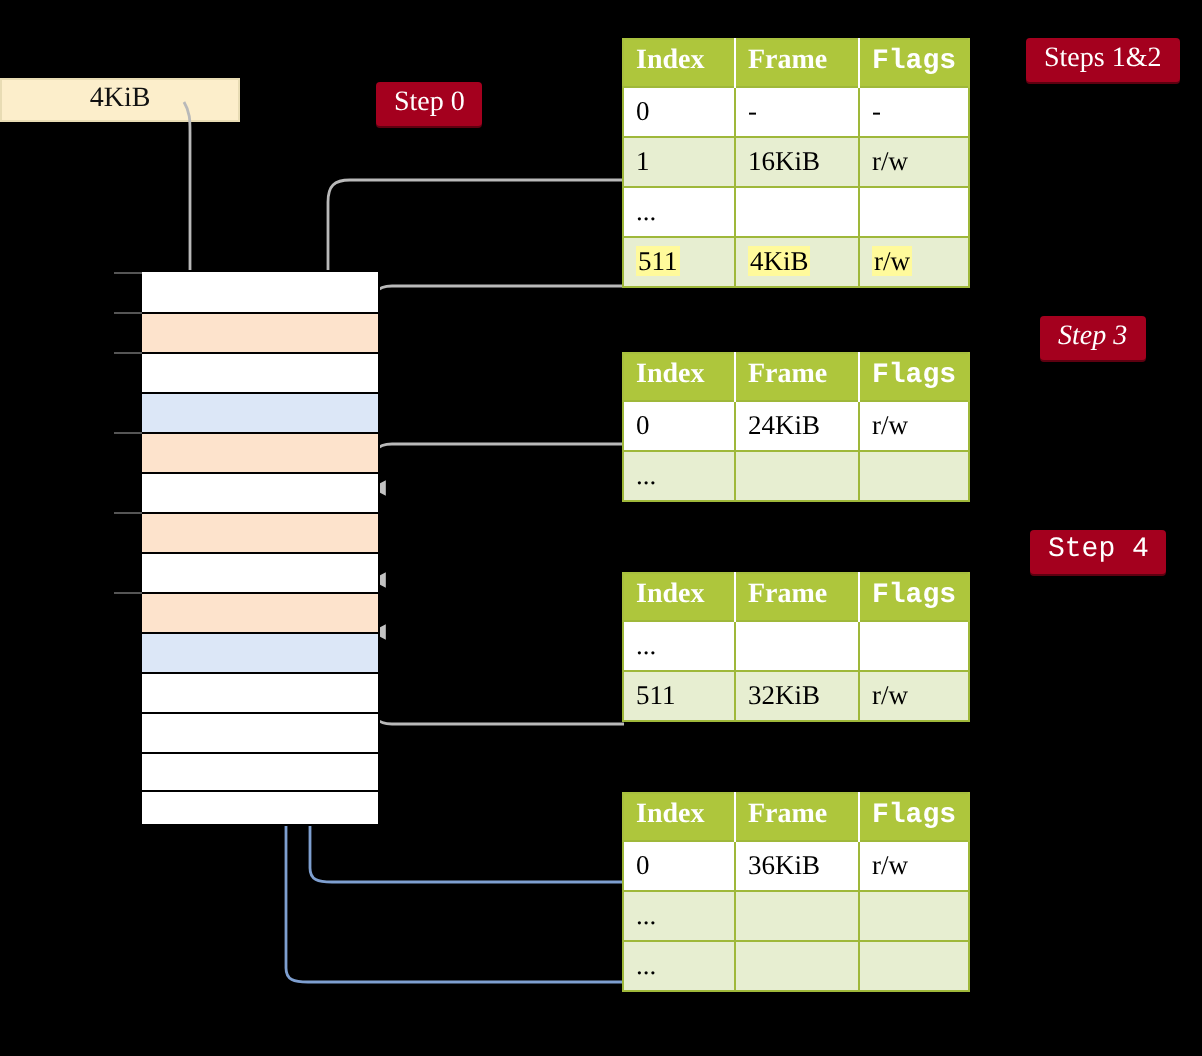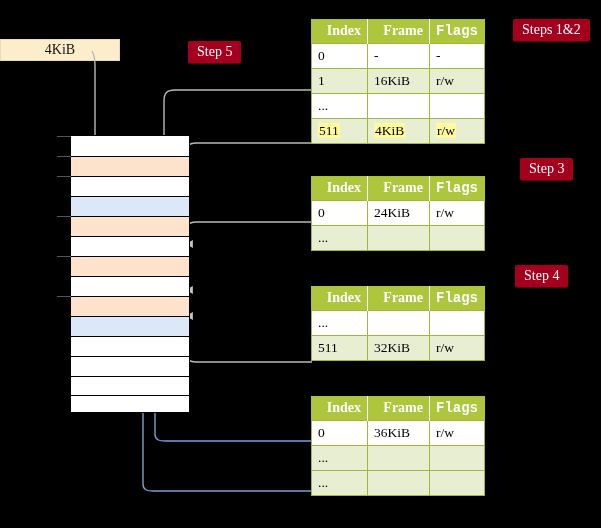--- a/index.html
+++ b/index.html
@@ -44,21 +44,21 @@
     background:#ffffff;
     box-sizing:border-box;
     font-size:13.5px;
     table-layout:fixed;
     border:1px solid #a8c03e;
   }
   .ptable th{
     background:#aec63c;
     color:#ffffff;
     font-weight:bold;
-    text-align:right;
+    text-align:left;
     padding:3px 6px 4px 6px;
     border-right:1px solid #ffffff;
     font-size:14px;
     box-sizing:border-box;
   }
   .ptable th:last-child{border-right:1px solid #aec63c;font-family:Liberation Mono, monospace;}
   .ptable td{
     padding:3px 6px 4px 6px;
     border:1px solid #9fb83a;
     color:#000;
@@ -98,29 +98,29 @@
 </head>
 <body>
 
 <div id="stage">
 
   <div class="src-box" style="left:0px;top:39px;width:120px;height:22px;">
     <span>4KiB</span>
   </div>
 
   <div class="badge" style="left:188px;top:41px;">
-    <span>Step 5</span>
+    <span>Step 0</span>
   </div>
   <div class="badge" style="left:513px;top:19px;text-align:center;">
     <span>Steps 1&amp;2</span>
   </div>
-  <div class="badge" style="left:520px;top:158px;">
+  <div class="badge" style="left:520px;top:158px;font-style:italic;">
     <span>Step 3</span>
   </div>
-  <div class="badge" style="left:515px;top:265px;">
+  <div class="badge" style="left:515px;top:265px;font-family:Liberation Mono, monospace;">
     <span>Step 4</span>
   </div>
 
   <svg class="wires" viewBox="0 0 601 528" xmlns="http://www.w3.org/2000/svg">
     <defs>
       <marker id="agrey" markerWidth="9" markerHeight="9" refX="4.5" refY="7.5" orient="auto" markerUnits="userSpaceOnUse">
         <path d="M0.6,0.6 L4.5,8 L8.4,0.6 Z" fill="#c3c3c3"></path>
       </marker>
       <marker id="agreyup" markerWidth="9" markerHeight="9" refX="4.5" refY="1.5" orient="auto" markerUnits="userSpaceOnUse">
         <path d="M0.6,8.4 L4.5,1 L8.4,8.4 Z" fill="#c3c3c3"></path>

